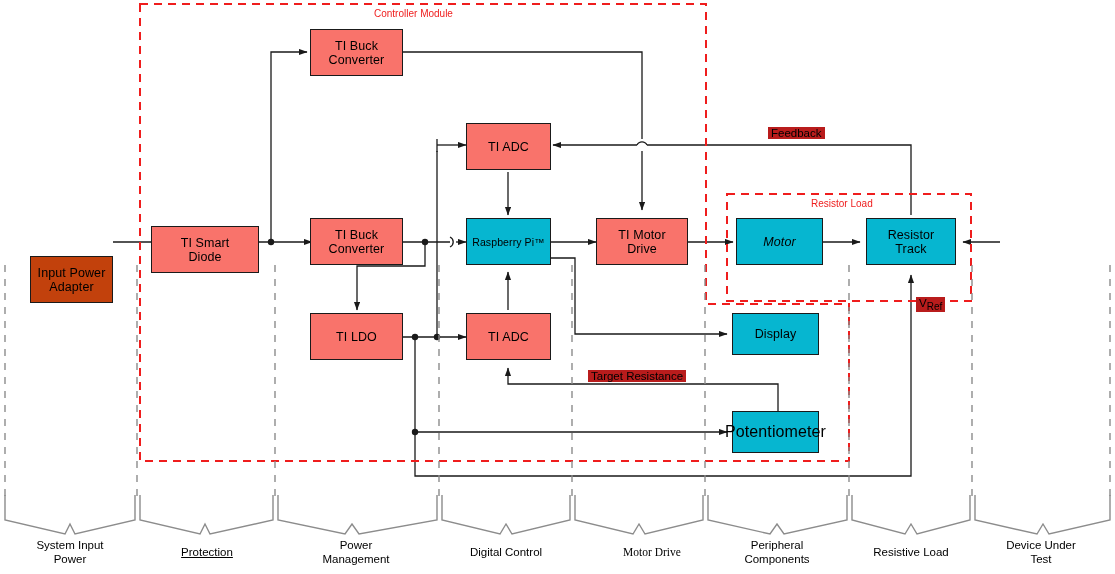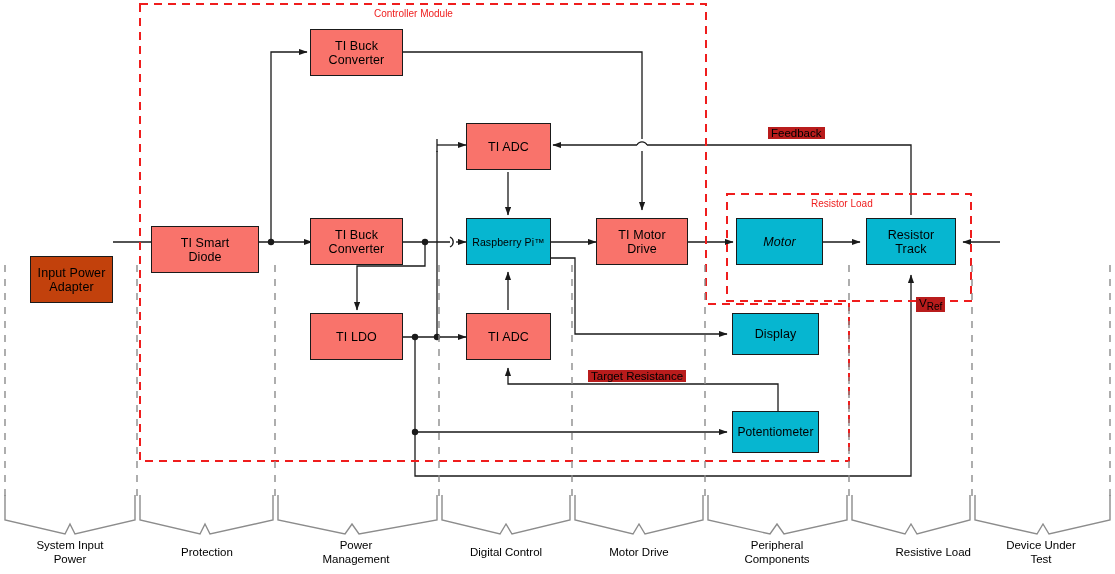--- a/index.html
+++ b/index.html
@@ -6,21 +6,21 @@
   body{font-family:"Liberation Sans", sans-serif;}
   #stage{position:relative;width:1115px;height:574px;background:#ffffff;overflow:hidden;}
   #svgroot{position:absolute;left:0;top:0;width:1115px;height:574px;}
   .blk{position:absolute;box-sizing:border-box;border:1.6px solid #1a1a1a;
        display:flex;align-items:center;justify-content:center;text-align:center;
        font-size:12.5px;line-height:14px;color:#000;letter-spacing:.1px;}
   .blk.red{background:#f9736b;}
   .blk.cyan{background:#06b6d0;}
   .blk.grey{background:#c2410c;margin-top:38px;}
   .blk.small{font-size:10.5px;line-height:12px;}
-  .blk.tiny{font-size:12px;line-height:12px;}
+  .blk.tiny{font-size:16px;line-height:12px;}
   .grouplabel{position:absolute;color:#ef1d1d;font-size:10px;white-space:nowrap;}
   .wirelabel{position:absolute;color:#000;font-size:11.5px;white-space:nowrap;background:#b91c1c;padding:0 3px;}
   .seclabel{position:absolute;color:#000;font-size:11.5px;line-height:13.5px;text-align:center;white-space:pre-line;}
   sub{font-size:10px;}
 </style>
 </head>
 <body>
 
 <div id="stage">
 
@@ -171,21 +171,21 @@
 
   <div class="grouplabel" style="left:374px;top:8px;">Controller Module</div>
   <div class="grouplabel" style="left:811px;top:198px;">Resistor Load</div>
 
   <div class="wirelabel" style="left:768px;top:127px;">Feedback</div>
   <div class="wirelabel" style="left:588px;top:370px;">Target Resistance</div>
   <div class="wirelabel" style="left:916px;top:297px;">
     <span>V</span><sub>Ref</sub></div>
 
   <div class="seclabel" style="left:10px;top:539px;width:120px;">System Input<br>Power</div>
-  <div class="seclabel" style="left:146px;top:546px;width:122px;">Protection</div>
+  <div class="seclabel" style="left:146px;top:546px;width:122px;text-decoration:underline;">Protection</div>
   <div class="seclabel" style="left:296px;top:539px;width:120px;">Power<br>Management</div>
   <div class="seclabel" style="left:446px;top:546px;width:120px;">Digital Control</div>
-  <div class="seclabel" style="left:579px;top:546px;width:120px;">Motor Drive</div>
+  <div class="seclabel" style="left:592px;top:546px;width:120px;font-family:Liberation Serif, serif;">Motor Drive</div>
   <div class="seclabel" style="left:717px;top:539px;width:120px;">Peripheral<br>Components</div>
-  <div class="seclabel" style="left:851px;top:546px;width:120px;text-align:right;">Resistive Load</div>
+  <div class="seclabel" style="left:851px;top:546px;width:120px;">Resistive Load</div>
   <div class="seclabel" style="left:981px;top:539px;width:120px;">Device Under<br>Test</div>
 
 </div>
 
 </body></html>

